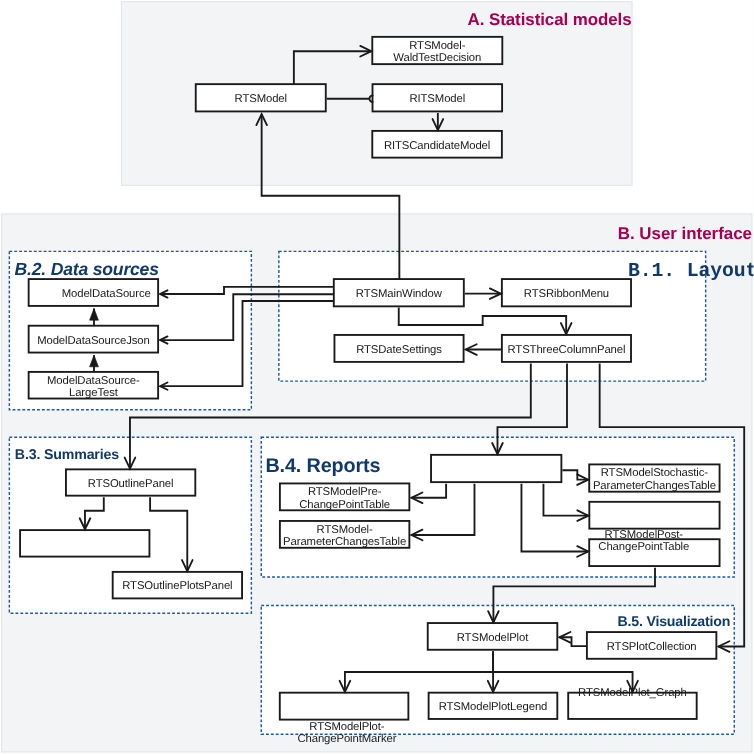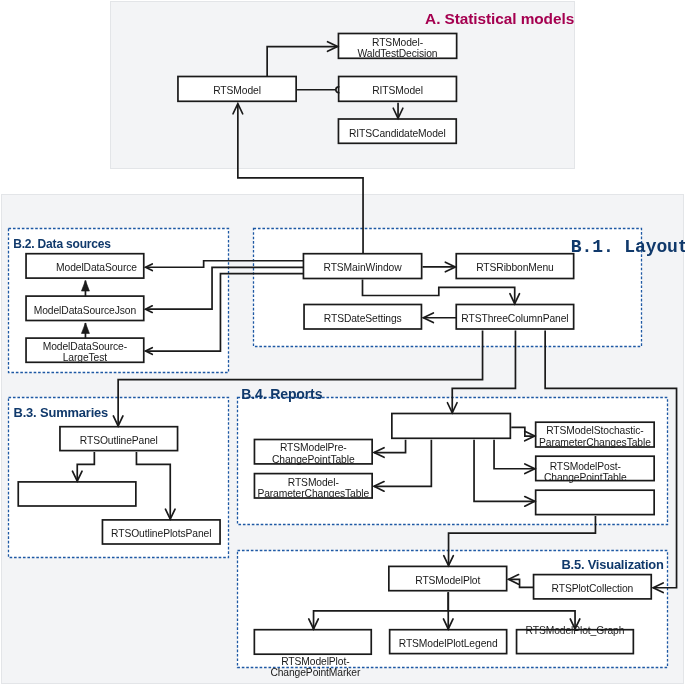--- a/index.html
+++ b/index.html
@@ -164,24 +164,25 @@
     <g>
       <path class="ln" d="M 448.25 592.15 L 448.25 628.95"></path>
       <path class="ah" d="M 443.45 618.95 L 448.25 628.95 L 453.05 618.95"></path>
     </g>
     <g>
       <path class="ln" d="M 448.25 610.95 L 575.05 610.95 L 575.05 628.95"></path>
       <path class="ah" d="M 570.25 618.95 L 575.05 628.95 L 579.85 618.95"></path>
     </g>
   </svg>
   <div class="sec-title magenta" style="left:425.10px;top:10.58px;font-size:15.4px;letter-spacing:-0.07190476190476192px;">A. Statistical models</div>
+  <div class="sec-title magenta" style="left:561.60px;top:204.58px;font-size:15.4px;letter-spacing:-0.01588235294117646px;">B. User interface</div>
   <div class="sec-title navy" style="left:570.80px;top:237.91px;font-size:18px;letter-spacing:-0.10272727272727275px;font-family:Liberation Mono, monospace;">B.1. Layout</div>
-  <div class="sec-title navy" style="left:13.20px;top:238.11px;font-size:12px;letter-spacing:-0.18294117647058825px;">B.2. Data sources</div>
+  <div class="sec-title navy" style="left:13.20px;top:238.11px;font-size:16px;letter-spacing:-0.18294117647058825px;font-style:italic;">B.2. Data sources</div>
   <div class="sec-title navy" style="left:13.50px;top:406.91px;font-size:12.9px;letter-spacing:-0.15142857142857144px;">B.3. Summaries</div>
-  <div class="sec-title navy" style="left:241.30px;top:387px;font-size:14px;letter-spacing:-0.12166666666666667px;">B.4. Reports</div>
+  <div class="sec-title navy" style="left:241.30px;top:414px;font-size:18px;letter-spacing:-0.12166666666666667px;">B.4. Reports</div>
   <div class="sec-title navy" style="left:561.40px;top:558.71px;font-size:12.9px;letter-spacing:-0.19111111111111112px;">B.5. Visualization</div>
   <div class="node" style="left:177.95px;top:76.5px;width:118.2px;height:24.8px">
       <span class="node-label">RTSModel</span>
     </div>
   <div class="node" style="left:338.45px;top:33.5px;width:118.2px;height:24.8px">
       <span class="node-label">RTSModel-
 WaldTestDecision</span>
     </div>
   <div class="node" style="left:338.65px;top:76.5px;width:117.8px;height:24.8px">
       <span class="node-label">RITSModel</span>
@@ -222,21 +223,21 @@
 ChangePointTable</span>
     </div>
   <div class="node" style="left:254.45px;top:473.6px;width:117.7px;height:24.4px">
       <span class="node-label">RTSModel-
 ParameterChangesTable</span>
     </div>
   <div class="node" style="left:535.65px;top:422.2px;width:118.5px;height:24.8px">
       <span class="node-label">RTSModelStochastic-
 ParameterChangesTable</span>
     </div>
-  <div class="node" style="left:535.75px;top:458px;width:99px;height:24.4px">
+  <div class="node" style="left:535.75px;top:478px;width:99px;height:24.4px">
       <span class="node-label">RTSModelPost-
 ChangePointTable</span>
     </div>
   <div class="node" style="left:388.85px;top:566.4px;width:117.8px;height:24.3px">
       <span class="node-label">RTSModelPlot</span>
     </div>
   <div class="node" style="left:533.55px;top:574.6px;width:117.7px;height:24.3px">
       <span class="node-label">RTSPlotCollection</span>
     </div>
   <div class="node" style="left:254.35px;top:653px;width:122px;height:24.5px">

